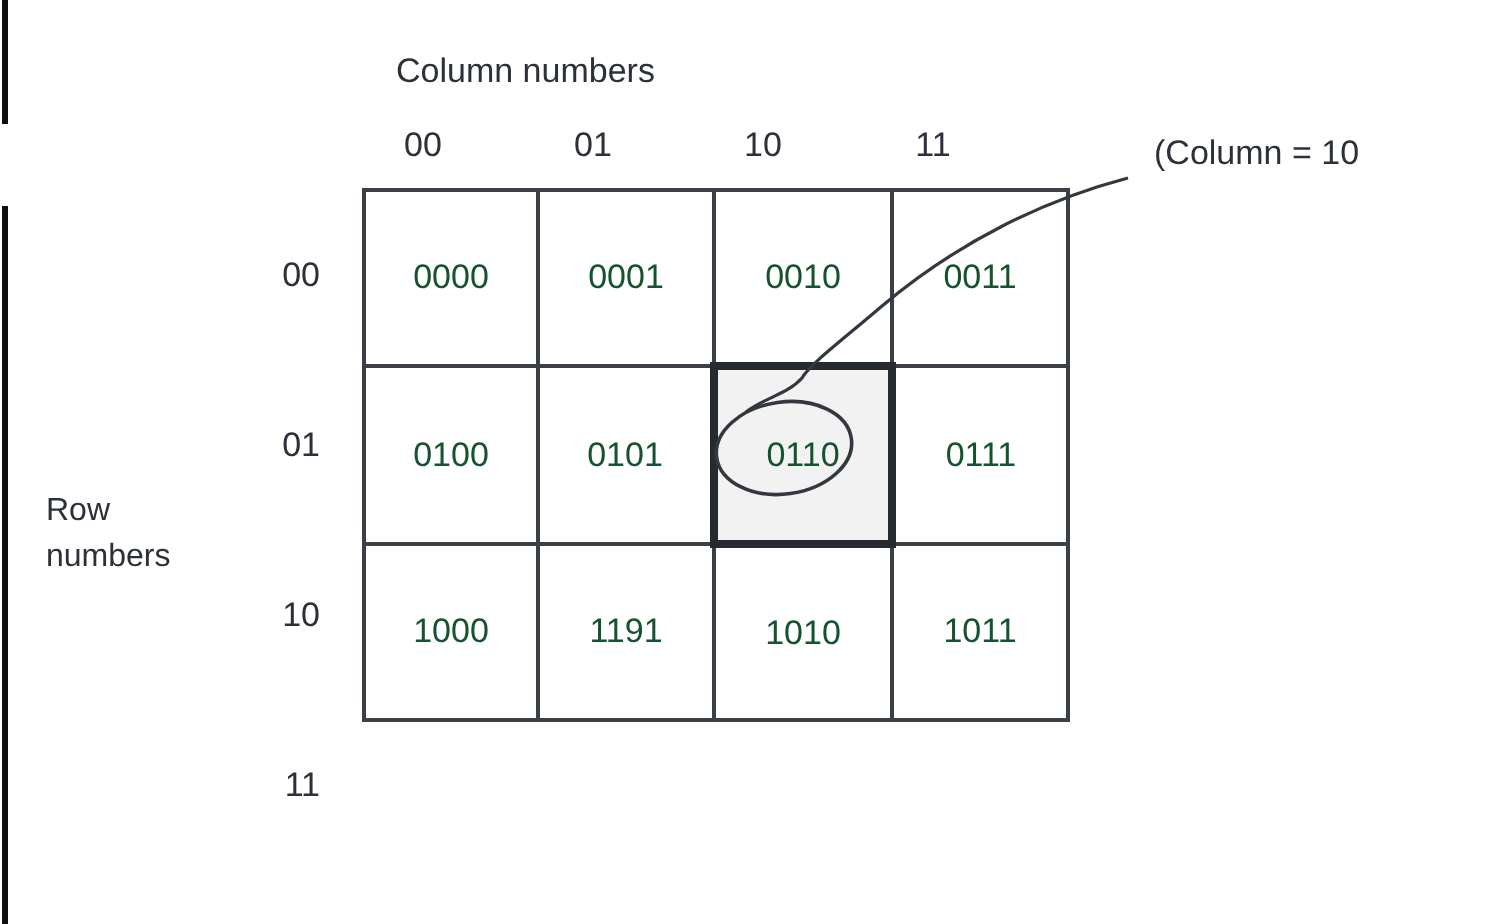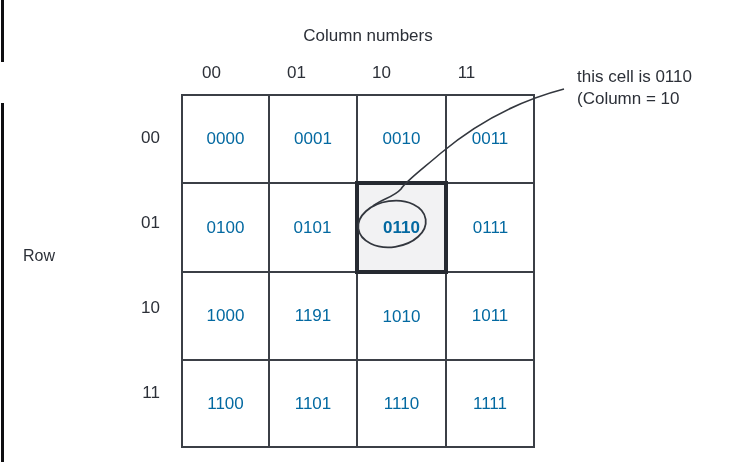--- a/index.html
+++ b/index.html
@@ -22,21 +22,20 @@
     position: absolute;
     left: 1px;
     width: 3px;
     background: #0f0f12;
   }
   .frame-seg.top    { top: 0;     height: 62px;  }
   .frame-seg.bottom { top: 103px; height: 359px; }
 
   .col-axis-title {
     left: 198px; top: 26px; width: 340px;
-    text-align: center;
     font-size: 17px; line-height: 20px;
   }
 
   .col-labels {
     left: 169px; top: 63px; width: 340px;
     display: flex;
   }
   .col-label {
     width: 85px;
     text-align: center;
@@ -63,27 +62,27 @@
     position: absolute;
     left: 181px; top: 94px;
     border-collapse: collapse;
   }
   table.address-grid td {
     width: 85px; height: 85px;
     border: 2px solid #3b3f46;
     text-align: center;
     vertical-align: middle;
     font-size: 17px;
-    color: #0369a1;
+    color: #14532d;
     padding: 0;
   }
   table.address-grid td.highlight {
     background: #f2f2f3;
     border: 4px solid #262a31;
-    font-weight: bold;
+    font-weight: normal;
   }
 
   .annotation {
     left: 577px; top: 66px; width: 165px;
     font-size: 17px; line-height: 22px;
   }
 
   svg.overlay {
     position: absolute;
     left: 0; top: 0;
@@ -105,20 +104,21 @@
   <div class="col-label">11</div>
 </div>
 
 <div class="abs row-label r0">00</div>
 <div class="abs row-label r1">01</div>
 <div class="abs row-label r2">10</div>
 <div class="abs row-label r3">11</div>
 
 <div class="abs row-axis-title">
   <div>Row</div>
+  <div>numbers</div>
 </div>
 
 <table class="address-grid">
   <tbody>
     <tr>
       <td>0000</td>
       <td>0001</td>
       <td>0010</td>
       <td>0011</td>
     </tr>
@@ -127,30 +127,23 @@
       <td>0101</td>
       <td class="highlight">0110</td>
       <td>0111</td>
     </tr>
     <tr>
       <td>1000</td>
       <td>1191</td>
       <td>1010</td>
       <td>1011</td>
     </tr>
-    <tr>
-      <td>1100</td>
-      <td>1101</td>
-      <td>1110</td>
-      <td>1111</td>
-    </tr>
   </tbody>
 </table>
 
 <div class="abs annotation">
-  <div>this cell is 0110</div>
   <div>(Column = 10</div>
 </div>
 
 <svg class="overlay" width="752" height="462" viewBox="0 0 752 462">
   <path d="M 564 89 C 522 100 479 121 441 153 C 420 171 405 182 401 189 C 394 197 382 199 373 206" fill="none" stroke="#33373e" stroke-width="1.6"></path>
   <ellipse cx="392" cy="224" rx="34" ry="23" transform="rotate(-8 392 224)" fill="none" stroke="#33373e" stroke-width="1.8"></ellipse>
 </svg>
 
 </body></html>

